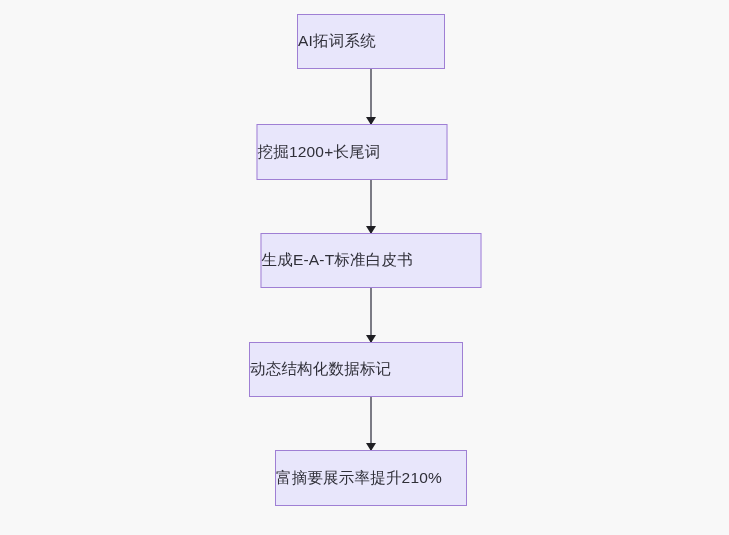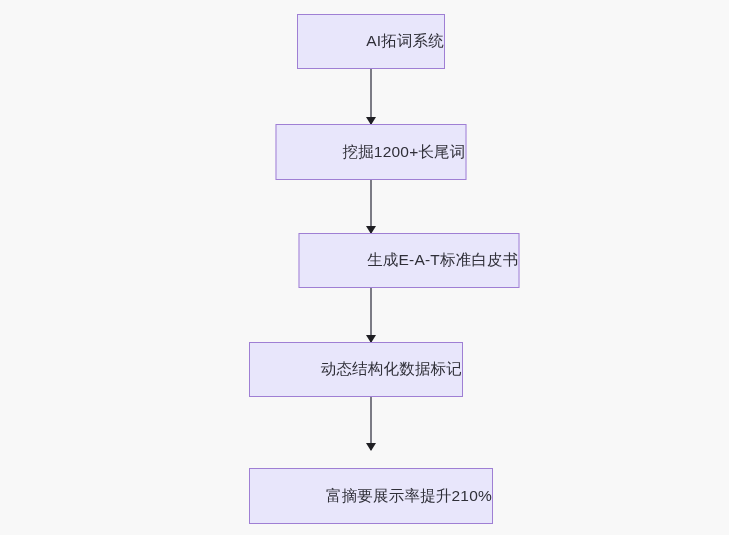--- a/index.html
+++ b/index.html
@@ -20,21 +20,21 @@
     height: 535px;
   }
 
   .node {
     position: absolute;
     box-sizing: border-box;
     background: #e8e6fb;
     border: 1.3px solid #9f7fd4;
     display: flex;
     align-items: center;
-    justify-content: flex-end;
+    justify-content: flex-start;
     transform: translateX(-50%);
   }
 
   .node-label {
     font-size: 15.5px;
     color: #2f2f38;
     line-height: 1.2;
     white-space: nowrap;
     letter-spacing: 0.2px;
   }
@@ -74,44 +74,44 @@
 
   <div class="node" style="left:371px; top:14px; width:148px; height:55px;">
     <span class="node-label">AI拓词系统</span>
   </div>
 
   <div class="edge" style="left:371px; top:69px; height:55px;">
     <div class="edge-line"></div>
     <div class="edge-arrow"></div>
   </div>
 
-  <div class="node" style="left:371px; top:124px; width:191px; height:56px;">
+  <div class="node" style="left:352px; top:124px; width:191px; height:56px;">
     <span class="node-label">挖掘1200+长尾词</span>
   </div>
 
   <div class="edge" style="left:371px; top:180px; height:53px;">
     <div class="edge-line"></div>
     <div class="edge-arrow"></div>
   </div>
 
-  <div class="node" style="left:371px; top:233px; width:221px; height:55px;margin-left:38px;">
+  <div class="node" style="left:371px; top:233px; width:221px; height:55px;">
     <span class="node-label">生成E-A-T标准白皮书</span>
   </div>
 
   <div class="edge" style="left:371px; top:288px; height:54px;">
     <div class="edge-line"></div>
     <div class="edge-arrow"></div>
   </div>
 
   <div class="node" style="left:356px; top:342px; width:214px; height:55px;">
     <span class="node-label">动态结构化数据标记</span>
   </div>
 
   <div class="edge" style="left:371px; top:397px; height:53px;">
     <div class="edge-line"></div>
     <div class="edge-arrow"></div>
   </div>
 
-  <div class="node" style="left:371px; top:468px; width:244px; height:56px;">
+  <div class="node" style="left:371px; top:450px; width:192px; height:56px;">
     <span class="node-label">富摘要展示率提升210%</span>
   </div>
 
 </div>
 
 </body></html>

